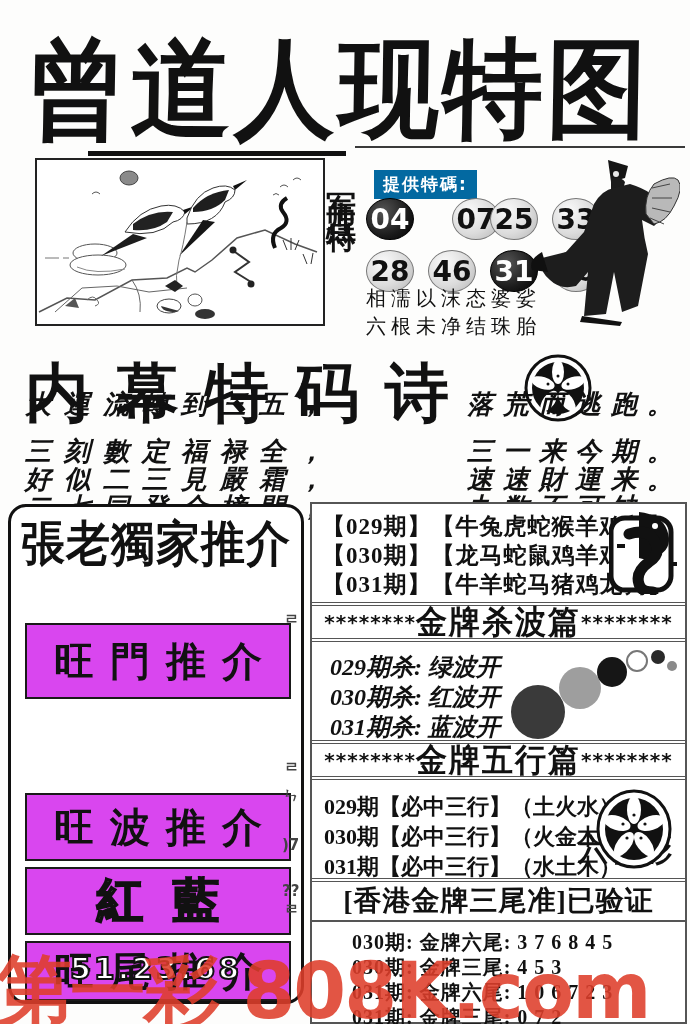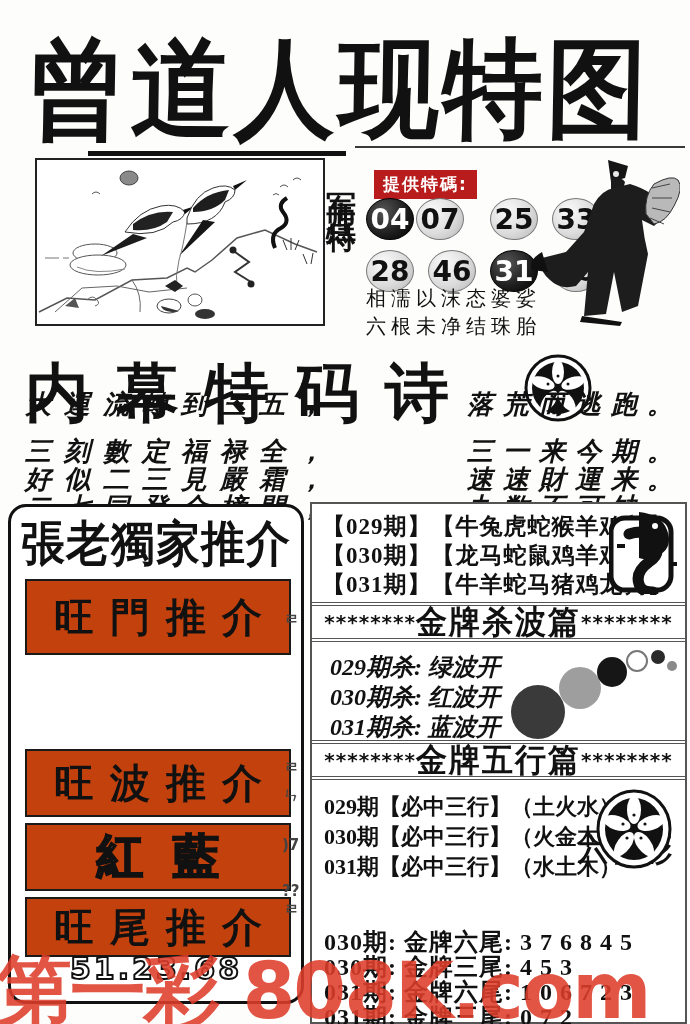--- a/index.html
+++ b/index.html
@@ -13,21 +13,21 @@
     transform-origin:left top;font-family:"Liberation Serif",serif;}
   .rule-left{left:88px;top:151px;width:258px;height:5px;background:#111;}
   .rule-right{left:355px;top:146px;width:330px;height:2px;background:#3a3a3a;}
 
   
   .pic-frame{left:35px;top:158px;width:286px;height:164px;border:2px solid #222;background:#fff;}
   .pic-caption{left:325px;top:168px;width:36px;height:160px;writing-mode:vertical-rl;
     font-size:30px;font-weight:bold;letter-spacing:10px;font-family:"Liberation Serif",serif;}
 
   
-  .codes-label{left:374px;top:170px;background:#b91c1c;color:#fff;font-size:17px;font-weight:bold;
+  .codes-label{left:374px;top:170px;background:#0369a1;color:#fff;font-size:17px;font-weight:bold;
     padding:3px 9px;letter-spacing:2px;font-family:"DejaVu Sans",sans-serif;}
   .ball{width:48px;height:42px;border-radius:50%;display:flex;align-items:center;justify-content:center;
     font-family:"DejaVu Sans",sans-serif;font-size:28px;font-weight:bold;box-sizing:border-box;}
   .ball.light{background:radial-gradient(circle at 35% 30%,#fafafa 0%,#dcdcdc 55%,#b5b5b5 100%);
     border:1px solid #777;color:#111;}
   .ball.dark{background:radial-gradient(circle at 35% 30%,#555 0%,#1b1b1b 60%,#000 100%);
     border:1px solid #000;color:#fff;}
   .couplet{left:366px;top:284px;font-size:20px;font-weight:normal;letter-spacing:5px;
     line-height:28px;white-space:nowrap;}
 
@@ -36,22 +36,22 @@
   .poem-line{left:25px;width:658px;display:flex;justify-content:space-between;
     font-size:26px;font-weight:bold;white-space:nowrap;font-style:italic;}
   .poem-line .p-left{letter-spacing:13px;}
   .poem-line .p-right{letter-spacing:10px;}
 
   
   .left-panel{left:8px;top:504px;width:296px;height:500px;border:3px solid #111;border-radius:18px;
     background:#fff;box-sizing:border-box;}
   .lp-header{position:absolute;left:0;top:8px;width:100%;text-align:center;font-size:44px;
     font-weight:900;letter-spacing:1px;transform:scaleY(1.1);}
-  .lp-box{position:absolute;left:14px;width:262px;border:2px solid #1a1a1a;background:#c2410c;
-    display:flex;align-items:center;justify-content:center;text-align:center;}
+  .lp-box{position:absolute;left:14px;width:262px;border:2px solid #1a1a1a;background:#d946ef;
+    display:flex;align-items:center;justify-content:center;text-align:center;margin-top:44px;}
   .lp-text{font-size:40px;font-weight:bold;letter-spacing:16px;white-space:nowrap;text-indent:16px;}
   .outline-text{color:#fff;-webkit-text-stroke:2px #111;text-shadow:0 0 1px #111;}
   .lp-number{position:absolute;left:0;top:444px;width:100%;text-align:center;
     font-family:"DejaVu Sans",sans-serif;font-size:30px;font-weight:900;letter-spacing:3px;}
 
   
   .right-col{left:310px;top:502px;width:377px;height:522px;border:2px solid #555;background:#fff;
     box-sizing:border-box;}
   .rc-sec{position:absolute;left:0;width:100%;box-sizing:border-box;}
   .rc-zodiac{top:0;height:98px;padding:8px 0 0 10px;}
@@ -63,21 +63,21 @@
   .rc-h1{top:98px;height:40px;}
   .rc-wave{top:138px;height:98px;padding:10px 0 0 18px;}
   .rc-wave .wrow{font-size:24px;font-weight:bold;line-height:30px;white-space:nowrap;font-style:italic;}
   .rc-h2{top:236px;height:40px;}
   .rc-elem{top:276px;height:98px;padding:12px 0 0 12px;}
   .rc-elem .erow{font-size:22px;font-weight:bold;line-height:30px;white-space:nowrap;}
   .rc-h3{top:374px;height:44px;border-top:4px double #555;border-bottom:2px solid #555;
     display:flex;align-items:center;justify-content:center;}
   .rc-h3 .htext{font-size:28px;font-weight:900;letter-spacing:1px;}
   .rc-tails{top:418px;height:104px;padding:8px 0 0 12px;}
-  .rc-tails .trow{font-size:24px;font-weight:bold;line-height:25px;letter-spacing:1px;white-space:nowrap;}
+  .rc-tails .trow{font-size:20px;font-weight:bold;line-height:25px;letter-spacing:1px;white-space:nowrap;margin-left:28px;}
   .lhc-text{position:absolute;left:266px;top:188px;font-size:30px;font-weight:900;letter-spacing:2px;}
 
   
   .frag{position:absolute;color:#444;font-size:15px;font-weight:bold;font-family:"DejaVu Sans",sans-serif;}
 
   
   .watermark{left:-4px;top:942px;width:700px;font-family:"DejaVu Sans",sans-serif;
     font-size:76px;font-weight:900;color:rgba(222,62,42,0.88);white-space:nowrap;z-index:60;
     letter-spacing:-2px;transform:scaleY(1.02);}
 </style>
@@ -129,21 +129,21 @@
       <ellipse cx="158" cy="140" rx="7" ry="6" fill="#fff" stroke="#555"></ellipse>
       <ellipse cx="168" cy="154" rx="10" ry="5" fill="#333"></ellipse>
       <path d="M50,140 q6,-6 10,0 q4,4 -2,6" stroke="#666" fill="none"></path>
       <path d="M28,146 l10,-8 l4,10 z" fill="#555"></path>
     </svg>
   </div>
   <div class="abs pic-caption">军师点特</div>
 
   <div class="abs codes-label">提供特碼:</div>
   <div class="abs ball dark" style="left:366px;top:198px;">04</div>
-  <div class="abs ball light" style="left:416px;top:198px;text-align:right;">07</div>
+  <div class="abs ball light" style="left:452px;top:198px;text-align:right;">07</div>
   <div class="abs ball light" style="left:490px;top:198px;">25</div>
   <div class="abs ball light" style="left:552px;top:198px;">33</div>
   <div class="abs ball light" style="left:366px;top:250px;">28</div>
   <div class="abs ball light" style="left:428px;top:250px;">46</div>
   <div class="abs ball dark" style="left:490px;top:250px;">31</div>
   <div class="abs ball light" style="left:552px;top:250px;">40</div>
 
   <div class="abs couplet">
     <div>相濡以沫态婆娑</div>
     <div>六根未净结珠胎</div>
@@ -279,20 +279,23 @@
         <g fill="#111">
             <circle cx="39" cy="27" r="1.6"></circle>
             <circle cx="50" cy="36" r="1.6"></circle>
             <circle cx="46" cy="50" r="1.6"></circle>
             <circle cx="32" cy="50" r="1.6"></circle>
             <circle cx="28" cy="36" r="1.6"></circle>
           </g>
       </svg>
     </div>
 
+    <div class="rc-sec rc-h3">
+      <span class="htext">[香港金牌三尾准]已验证</span>
+    </div>
 
     <div class="rc-sec rc-tails">
       <div class="trow">030期: 金牌六尾: 3 7 6 8 4 5</div>
       <div class="trow">030期: 金牌三尾: 4 5 3</div>
       <div class="trow">031期: 金牌六尾: 1 0 6 7 2 3</div>
       <div class="trow">031期: 金牌三尾: 0 7 2</div>
     </div>
   </div>
 
   <div class="abs watermark">第一彩 808K.com</div>

